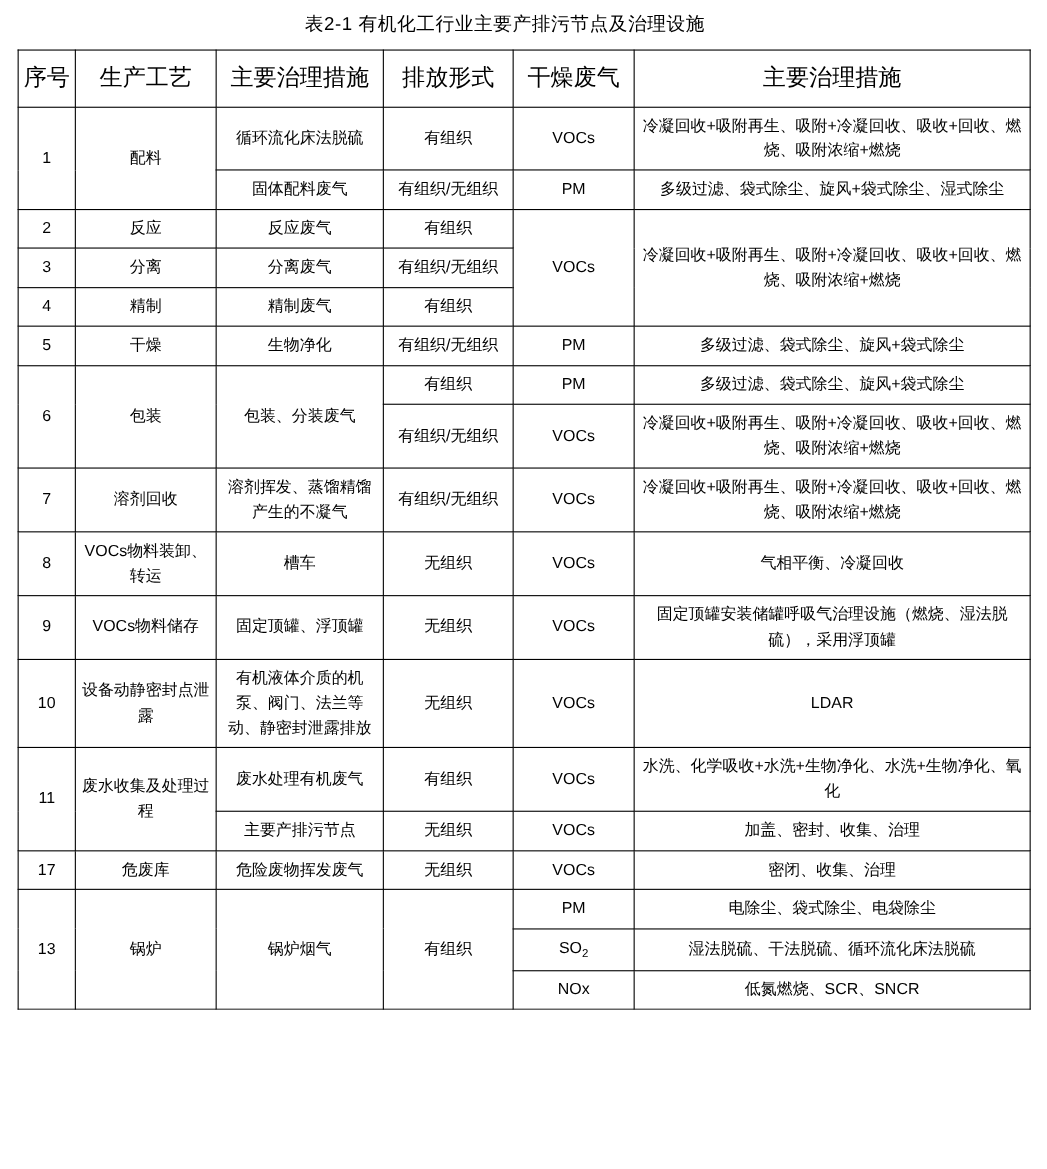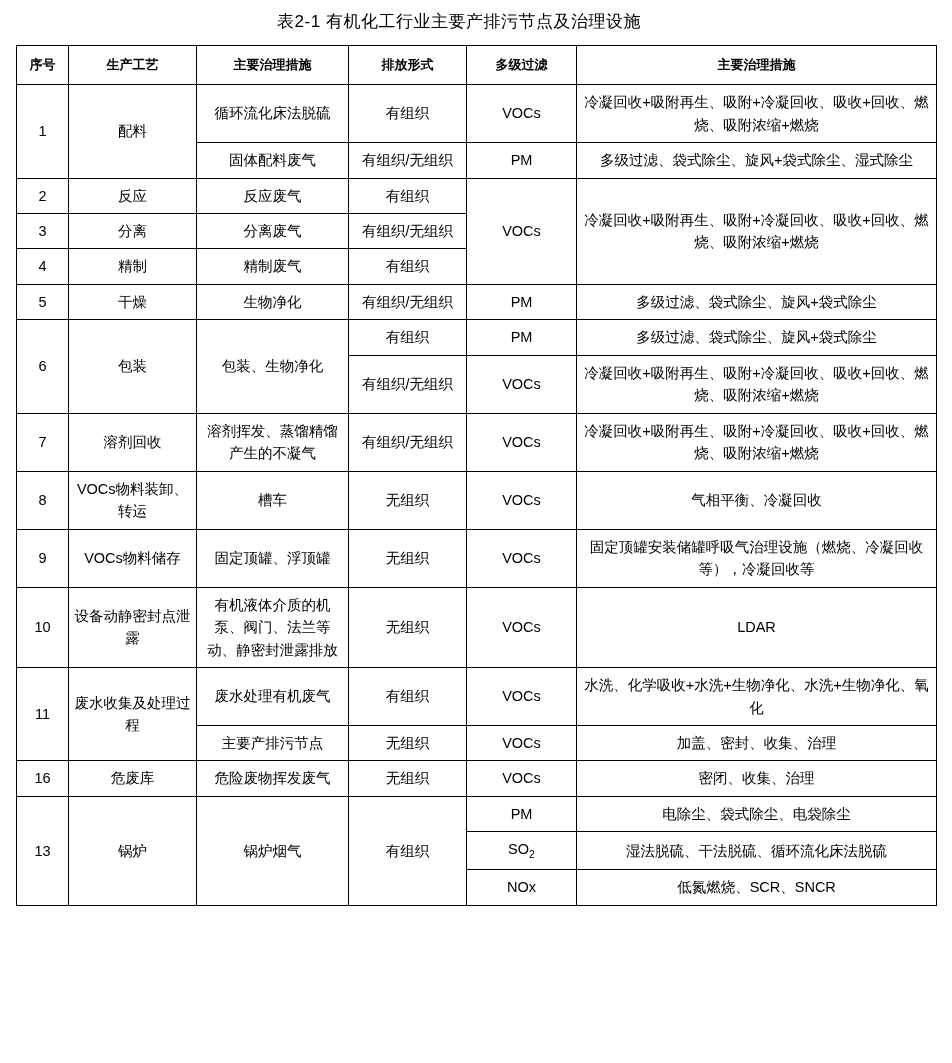--- a/index.html
+++ b/index.html
@@ -35,22 +35,22 @@
   table.main th, table.main td {
     border: 1px solid #000000;
     text-align: center;
     vertical-align: middle;
     font-size: 14.5px;
     line-height: 1.55;
     padding: 6px 5px;
     font-family: "Liberation Sans", "DejaVu Sans", sans-serif;
   }
   table.main thead th {
-    font-weight: bold;
-    font-size: 13px;
+    font-weight: normal;
+    font-size: 21px;
     padding: 9px 4px;
   }
   td.small {
     font-size: 13.5px;
     line-height: 1.6;
     margin-top: 12px;
   }
   .col-no      { width: 52px; }
   .col-process { width: 128px; }
   .col-node    { width: 152px; }
@@ -77,21 +77,21 @@
       <col class="col-form">
       <col class="col-poll">
       <col class="col-measure">
     </colgroup>
     <thead>
       <tr>
         <th>序号</th>
         <th>生产工艺</th>
         <th>主要治理措施</th>
         <th>排放形式</th>
-        <th>多级过滤</th>
+        <th>干燥废气</th>
         <th>主要治理措施</th>
       </tr>
     </thead>
     <tbody>
 
       <tr>
         <td rowspan="2">1</td>
         <td rowspan="2">配料</td>
         <td>循环流化床法脱硫</td>
         <td>有组织</td>
@@ -133,21 +133,21 @@
         <td>干燥</td>
         <td>生物净化</td>
         <td>有组织/无组织</td>
         <td>PM</td>
         <td class="small">多级过滤、袋式除尘、旋风+袋式除尘</td>
       </tr>
 
       <tr>
         <td rowspan="2">6</td>
         <td rowspan="2">包装</td>
-        <td rowspan="2">包装、生物净化</td>
+        <td rowspan="2">包装、分装废气</td>
         <td>有组织</td>
         <td>PM</td>
         <td class="small">多级过滤、袋式除尘、旋风+袋式除尘</td>
       </tr>
       <tr>
         <td>有组织/无组织</td>
         <td>VOCs</td>
         <td class="small">冷凝回收+吸附再生、吸附+冷凝回收、吸收+回收、燃烧、吸附浓缩+燃烧</td>
       </tr>
 
@@ -168,21 +168,21 @@
         <td>VOCs</td>
         <td>气相平衡、冷凝回收</td>
       </tr>
 
       <tr>
         <td>9</td>
         <td>VOCs物料储存</td>
         <td>固定顶罐、浮顶罐</td>
         <td>无组织</td>
         <td>VOCs</td>
-        <td class="small">固定顶罐安装储罐呼吸气治理设施（燃烧、冷凝回收等），冷凝回收等</td>
+        <td class="small">固定顶罐安装储罐呼吸气治理设施（燃烧、湿法脱硫），采用浮顶罐</td>
       </tr>
 
       <tr>
         <td>10</td>
         <td>设备动静密封点泄露</td>
         <td>有机液体介质的机泵、阀门、法兰等动、静密封泄露排放</td>
         <td>无组织</td>
         <td>VOCs</td>
         <td>LDAR</td>
       </tr>
@@ -196,21 +196,21 @@
         <td class="small">水洗、化学吸收+水洗+生物净化、水洗+生物净化、氧化</td>
       </tr>
       <tr>
         <td>主要产排污节点</td>
         <td>无组织</td>
         <td>VOCs</td>
         <td>加盖、密封、收集、治理</td>
       </tr>
 
       <tr>
-        <td>16</td>
+        <td>17</td>
         <td>危废库</td>
         <td>危险废物挥发废气</td>
         <td>无组织</td>
         <td>VOCs</td>
         <td>密闭、收集、治理</td>
       </tr>
 
       <tr>
         <td rowspan="3">13</td>
         <td rowspan="3">锅炉</td>

